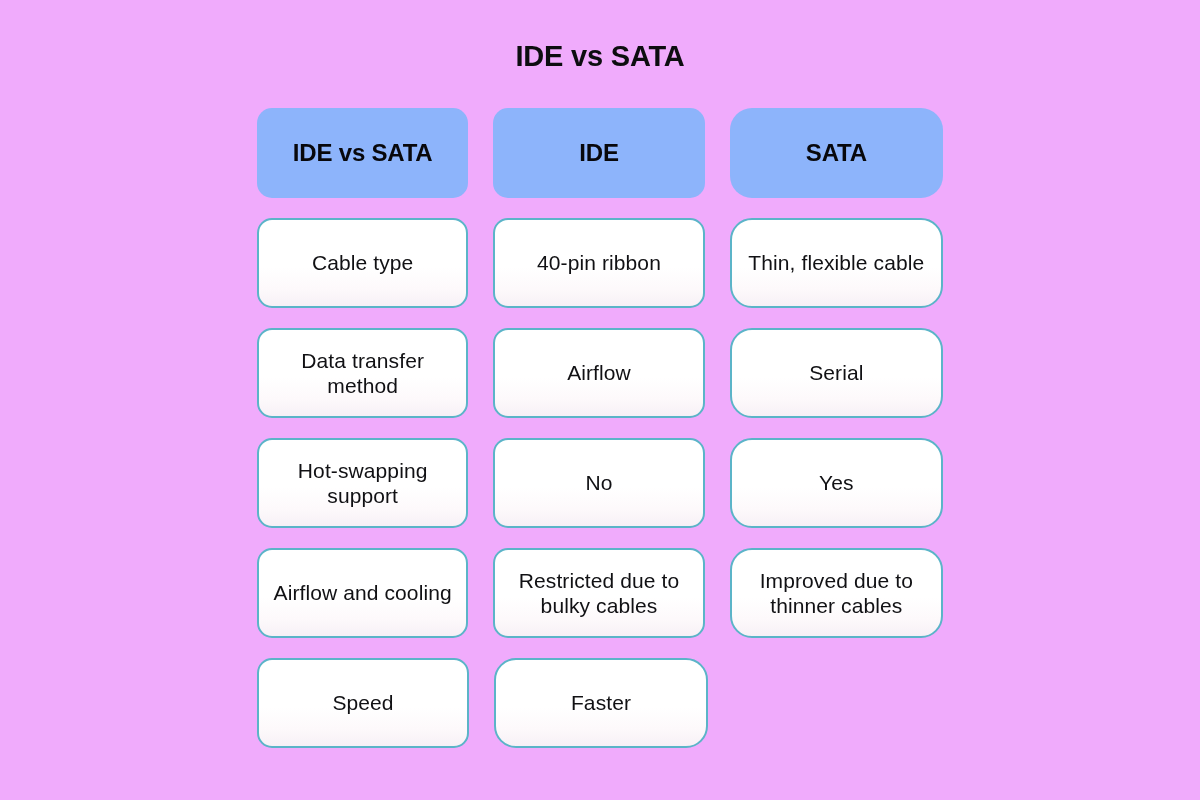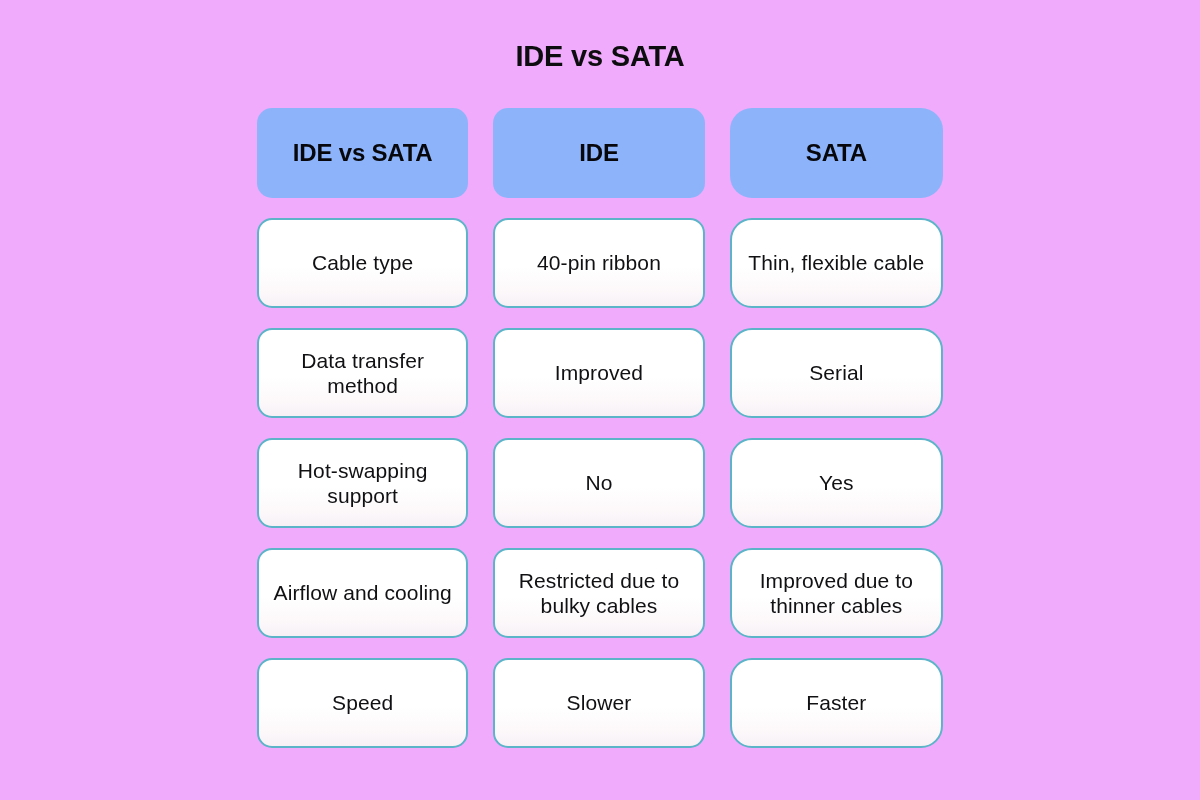--- a/index.html
+++ b/index.html
@@ -117,21 +117,21 @@
       <div class="cell col3 data-cell">
         <span class="cell-text">Thin, flexible cable</span>
       </div>
     </div>
 
     <div class="row">
       <div class="cell data-cell">
         <span class="cell-text">Data transfer method</span>
       </div>
       <div class="cell data-cell">
-        <span class="cell-text">Improved</span>
+        <span class="cell-text">Airflow</span>
       </div>
       <div class="cell col3 data-cell">
         <span class="cell-text">Serial</span>
       </div>
     </div>
 
     <div class="row">
       <div class="cell data-cell">
         <span class="cell-text">Hot-swapping support</span>
       </div>
@@ -152,22 +152,19 @@
       </div>
       <div class="cell col3 data-cell">
         <span class="cell-text">Improved due to thinner cables</span>
       </div>
     </div>
 
     <div class="row">
       <div class="cell data-cell">
         <span class="cell-text">Speed</span>
       </div>
-      <div class="cell data-cell">
-        <span class="cell-text">Slower</span>
-      </div>
       <div class="cell col3 data-cell">
         <span class="cell-text">Faster</span>
       </div>
     </div>
 
   </div>
 </div>
 
 </body></html>

